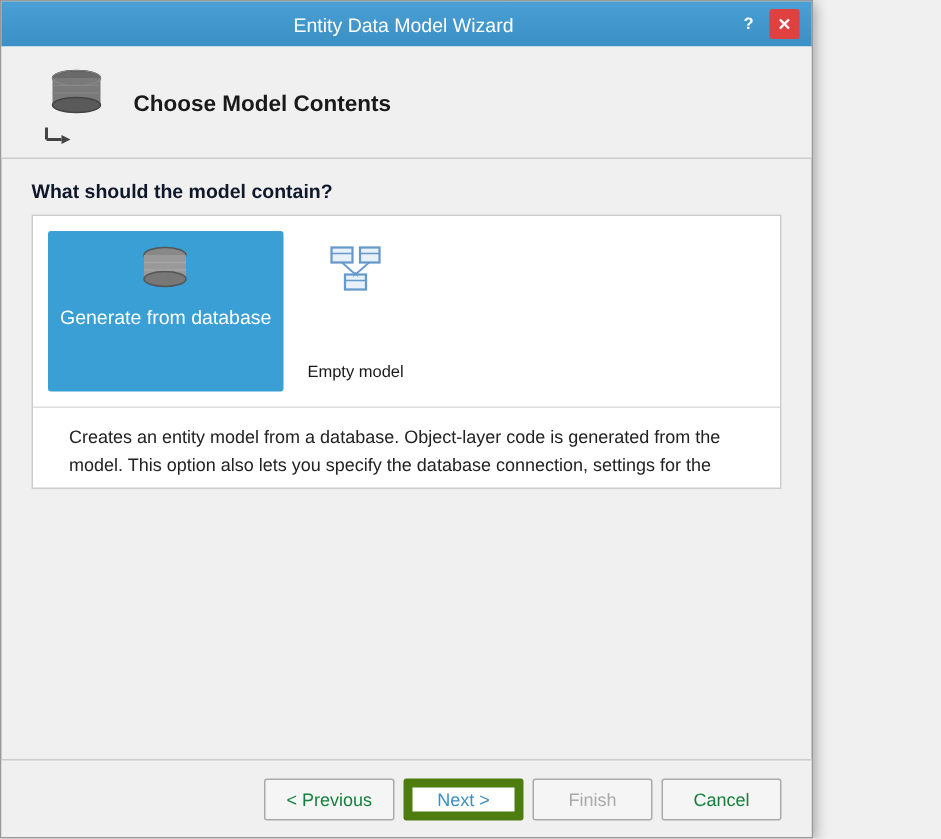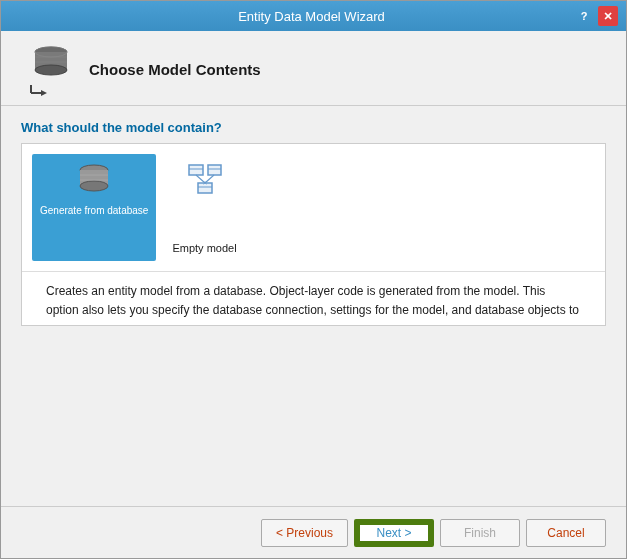--- a/index.html
+++ b/index.html
@@ -1,19 +1,19 @@
 <!DOCTYPE html>
 <html><head>
   <meta charset="utf-8">
   <style>
     * { box-sizing: border-box; margin: 0; padding: 0; }
     body { font-family: 'Segoe UI', Tahoma, Geneva, Verdana, sans-serif; font-size: 13px; background: #f0f0f0; }
 
     .window {
-      width: 627px;
+      width: 542px;
       height: 559px;
       display: flex;
       flex-direction: column;
       background: #f0f0f0;
       border: 1px solid #999;
       box-shadow: 2px 2px 8px rgba(0,0,0,0.3);
     }
 
     .title-bar {
       background: linear-gradient(to bottom, #4a9fd4, #3a8fc4);
@@ -66,21 +66,21 @@
 
     .header-title {
       font-size: 15px;
       font-weight: 600;
       color: #1a1a1a;
     }
 
     .section-label {
       font-size: 13px;
       font-weight: 600;
-      color: #0369a1;
+      color: #0f172a;
       margin-bottom: 8px;
     }
 
     .model-choice-item {
       display: flex;
       flex-direction: column;
       align-items: center;
       padding: 6px 8px;
       cursor: pointer;
       border-radius: 2px;
@@ -126,21 +126,21 @@
 
     .btn {
       height: 28px;
       min-width: 80px;
       padding: 0 14px;
       font-size: 12px;
       cursor: pointer;
       border-radius: 2px;
       border: 1px solid #aaa;
       background: #f5f5f5;
-      color: #c2410c;
+      color: #15803d;
     }
 
     .btn-primary {
       border: 6px solid #4d7c0f;
       background: white;
       color: #3a8fc4;
     }
 
     .btn:disabled {
       color: #aaa;
@@ -231,21 +231,21 @@
           <div class="model-choice-icon">
             <svg width="38" height="38" viewBox="0 0 38 38">
 
               <ellipse cx="19" cy="9" rx="14" ry="5" fill="#888" stroke="#555" stroke-width="1"></ellipse>
               <rect x="5" y="9" width="28" height="16" fill="#999"></rect>
               <ellipse cx="19" cy="25" rx="14" ry="5" fill="#777" stroke="#555" stroke-width="1"></ellipse>
               <line x1="5" y1="14" x2="33" y2="14" stroke="#aaa" stroke-width="0.8"></line>
               <line x1="5" y1="19" x2="33" y2="19" stroke="#aaa" stroke-width="0.8"></line>
             </svg>
           </div>
-          <span class="model-choice-label" style="color:white;font-size:10px;text-align:center;line-height:1.3;">Generate from database</span>
+          <span class="model-choice-label" style="color:white;font-size:13px;text-align:center;line-height:1.3;">Generate from database</span>
         </div>
 
         <div class="model-choice-item" style="padding:6px 8px;display:flex;flex-direction:column;align-items:center;min-width:68px;cursor:pointer;gap:37px;">
           <div class="model-choice-icon">
             <svg width="38" height="38" viewBox="0 0 38 38">
 
               <rect x="3" y="4" width="14" height="10" fill="#e8f0f8" stroke="#6699cc" stroke-width="1.5"></rect>
               <line x1="3" y1="8" x2="17" y2="8" stroke="#6699cc" stroke-width="1"></line>
 
               <rect x="22" y="4" width="13" height="10" fill="#e8f0f8" stroke="#6699cc" stroke-width="1.5"></rect>

